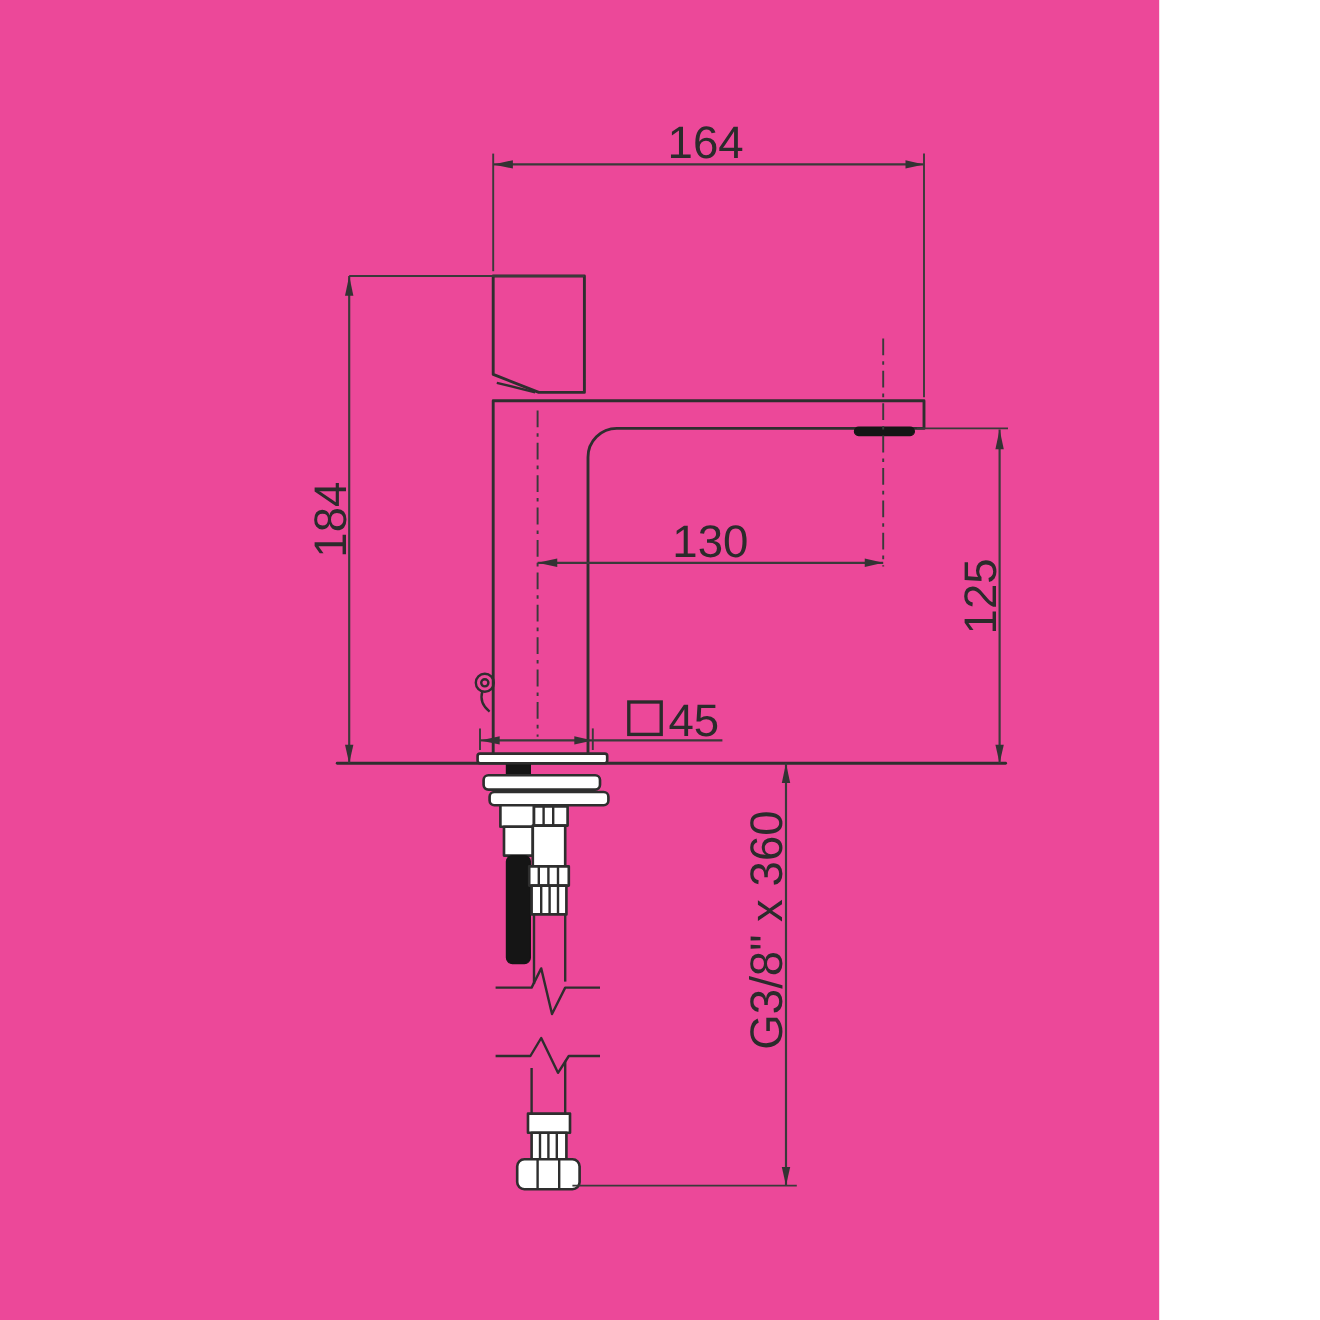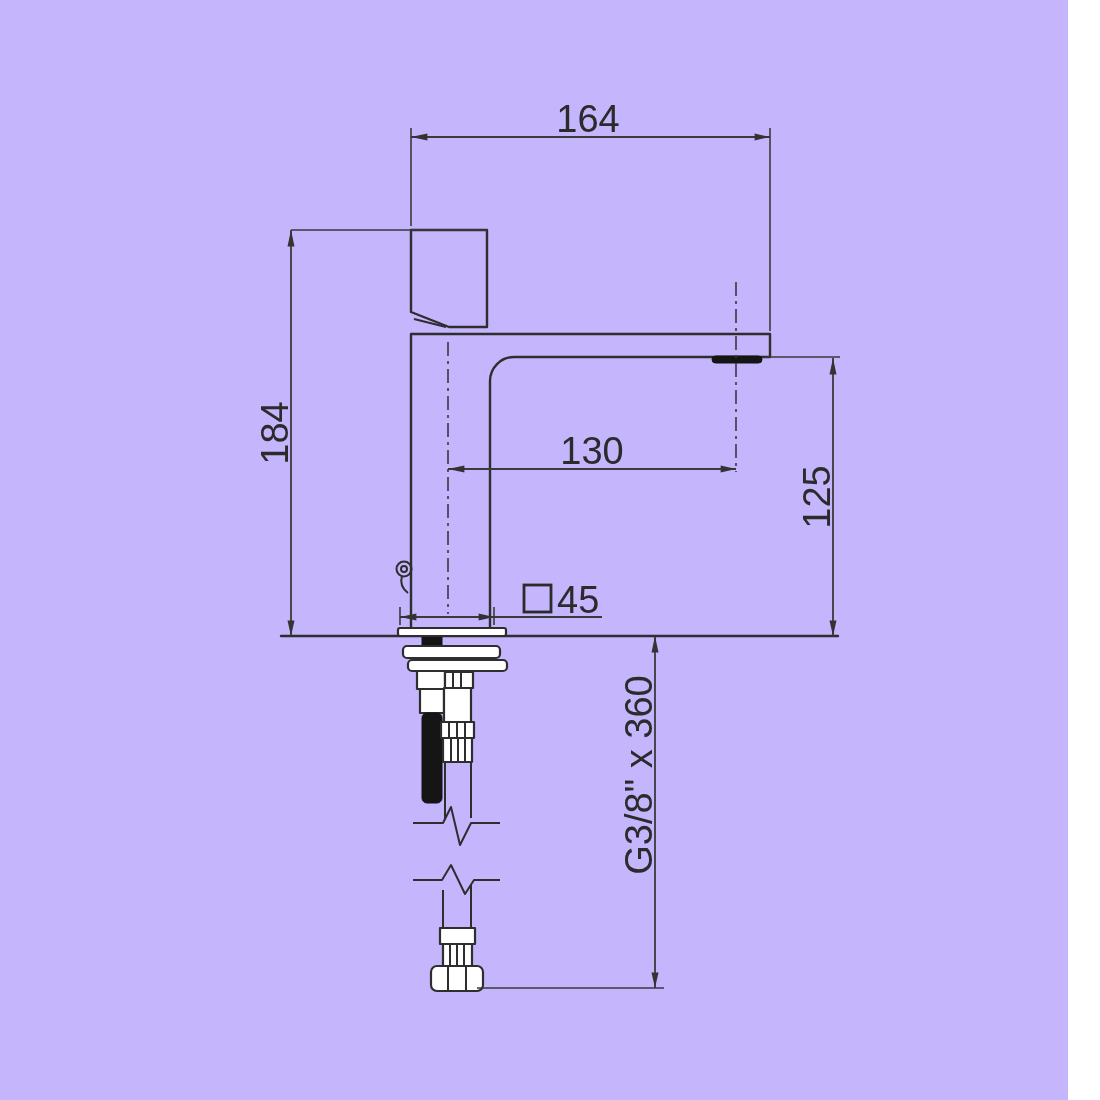--- a/index.html
+++ b/index.html
@@ -1,19 +1,19 @@
 <!DOCTYPE html>
 <html><head>
 <meta charset="utf-8">
 <style>
   html,body{margin:0;padding:0;background:#ffffff;}
   .stage{
     position:relative;
-    width:1068px;height:1100px;
-    background:#c4b5fd;
+    width:966px;height:1100px;
+    background:#ec4899;
     overflow:hidden;
     font-family:"Liberation Sans", sans-serif;
     text-decoration:underline;
   }
   svg{position:absolute;left:0;top:0;}
   .outline{fill:none;stroke:#2e2e2e;stroke-width:2.4;stroke-linejoin:round;stroke-linecap:round;}
   .thin{fill:none;stroke:#2e2e2e;stroke-width:2;stroke-linejoin:round;}
   .part{fill:#ffffff;stroke:#2e2e2e;stroke-width:2.2;stroke-linejoin:round;}
   .solid{fill:#151515;stroke:#151515;}
   .dim{fill:none;stroke:#3a3a3a;stroke-width:1.8;}

